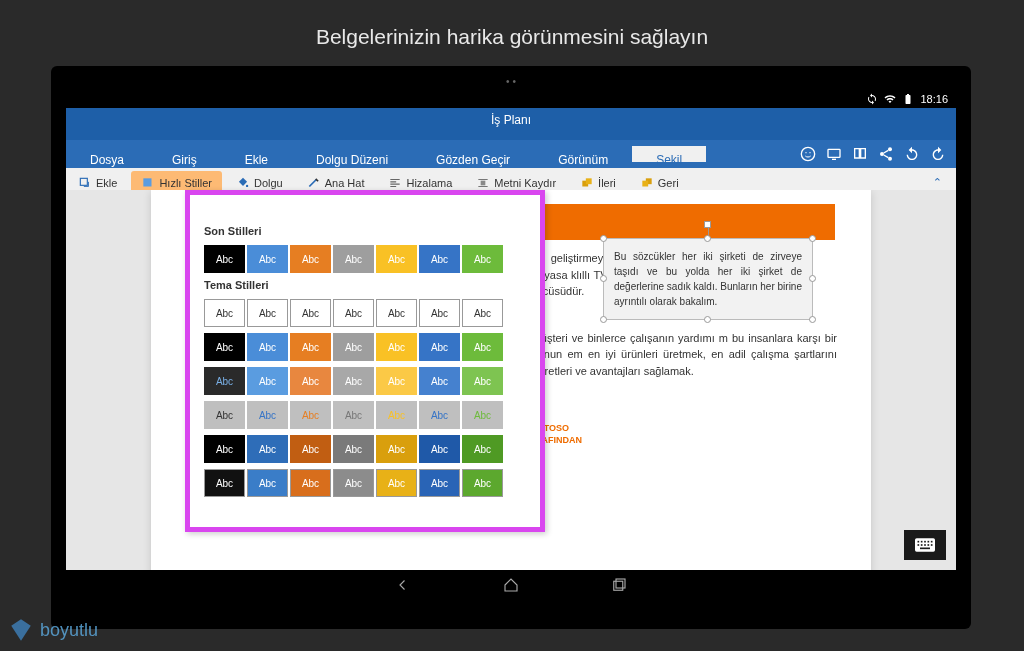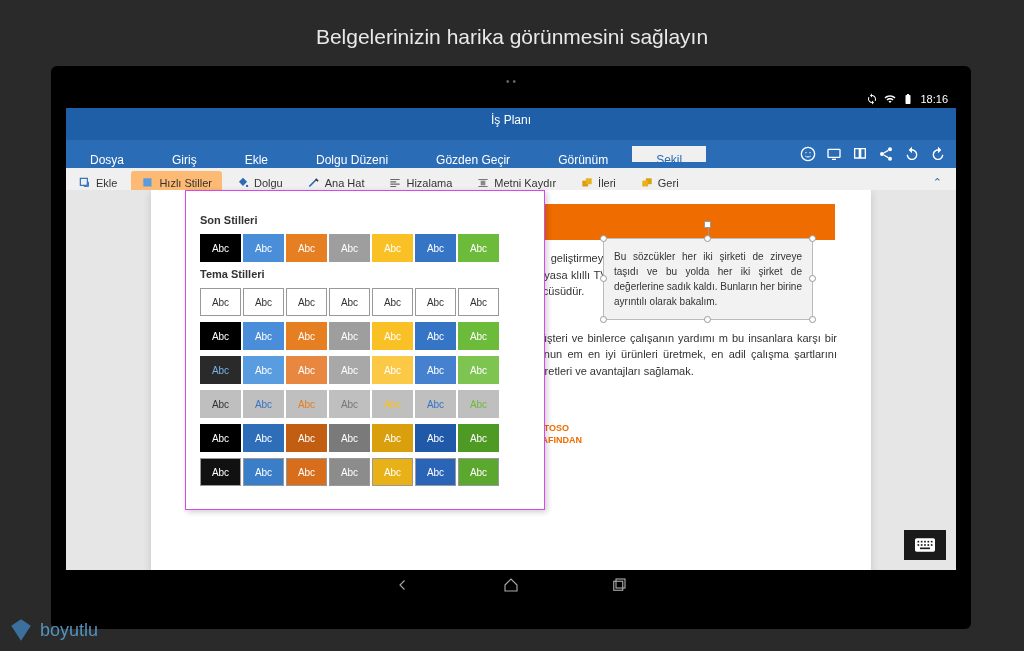--- a/index.html
+++ b/index.html
@@ -27,21 +27,21 @@
 .doc-content{padding:0 36px;font-size:11px;color:#333;line-height:1.5}
 .textbox{position:absolute;top:48px;right:58px;width:210px;background:#f2f2f2;border:1px solid #bbb;padding:10px;font-size:10px}
 .textbox .handle{width:7px;height:7px;background:#fff;border:1px solid #999;border-radius:50%;position:absolute}
 .textbox .h-tl{top:-4px;left:-4px}.textbox .h-tr{top:-4px;right:-4px}.textbox .h-bl{bottom:-4px;left:-4px}.textbox .h-br{bottom:-4px;right:-4px}.textbox .h-mt{top:-4px;left:50%;margin-left:-4px}.textbox .h-mb{bottom:-4px;left:50%;margin-left:-4px}.textbox .h-ml{top:50%;left:-4px;margin-top:-4px}.textbox .h-mr{top:50%;right:-4px;margin-top:-4px}
 .textbox .rot{width:7px;height:7px;background:#fff;border:1px solid #999;position:absolute;top:-18px;left:50%;margin-left:-4px}
 .textbox .rotline{position:absolute;top:-14px;left:50%;width:1px;height:10px;background:#999}
 .contoso{display:flex;align-items:center;gap:10px;margin-top:20px}
 .big1{font-size:48px;font-weight:700;color:#f9a825}
 .building{width:40px;height:30px}
 .contoso-text{font-size:9px;color:#ef6c00;font-weight:600;line-height:1.3}
-.dropdown{position:absolute;top:100px;left:119px;width:360px;background:#fff;border:1px solid #d946ef;box-shadow:2px 2px 6px rgba(0,0,0,.2);padding:17px 14px;z-index:10}
+.dropdown{position:absolute;top:100px;left:119px;width:360px;background:#fff;border:5px solid #d946ef;box-shadow:2px 2px 6px rgba(0,0,0,.2);padding:24px 14px;z-index:10}
 .dd-label{font-size:11px;font-weight:600;color:#333;margin:6px 0 8px}
 .swatch-row{display:flex;gap:2px;margin-bottom:6px}
 .swatch{width:41px;height:28px;display:flex;align-items:center;justify-content:center;font-size:10px;cursor:pointer;border:1px solid transparent}
 .sw-border{border-color:#999}
 .navbar{position:absolute;bottom:0;left:0;right:0;height:30px;background:#000;display:flex;justify-content:center;align-items:center;gap:90px}
 .navbar svg{width:18px;height:18px;stroke:#aaa;fill:none;stroke-width:1.5}
 .kbd-fab{position:absolute;bottom:40px;right:10px;width:42px;height:30px;background:#1a1a1a;display:flex;align-items:center;justify-content:center}
 .kbd-fab svg{width:20px;height:14px;fill:#fff}
 .watermark{position:absolute;bottom:8px;left:8px;display:flex;align-items:center;gap:6px;color:#5aa5d8;font-size:18px;font-weight:300;opacity:.85}
 .watermark svg{width:26px;height:26px;fill:#3d7cb3}

